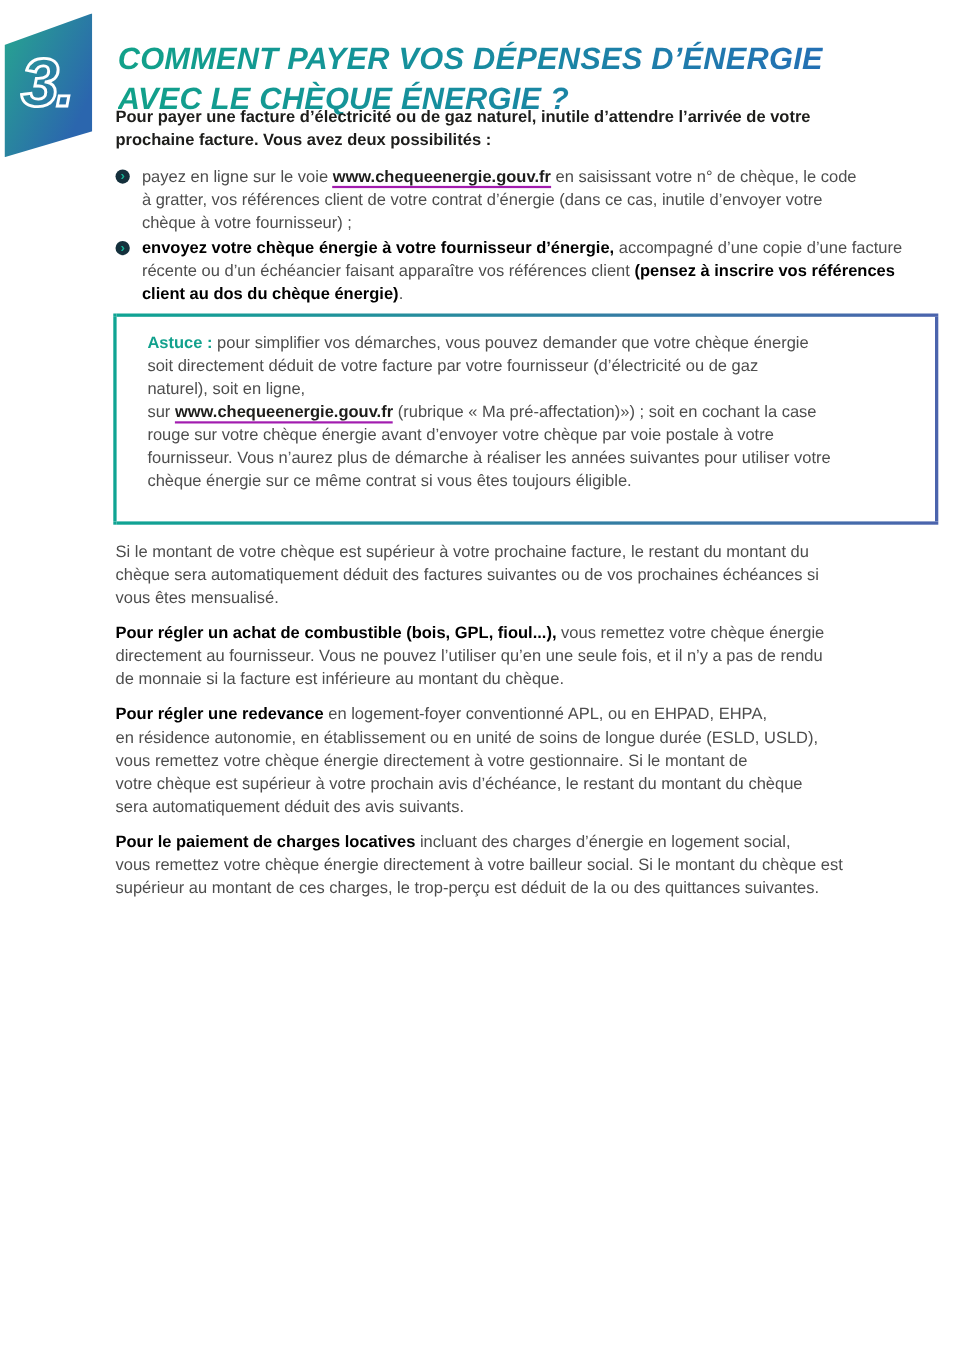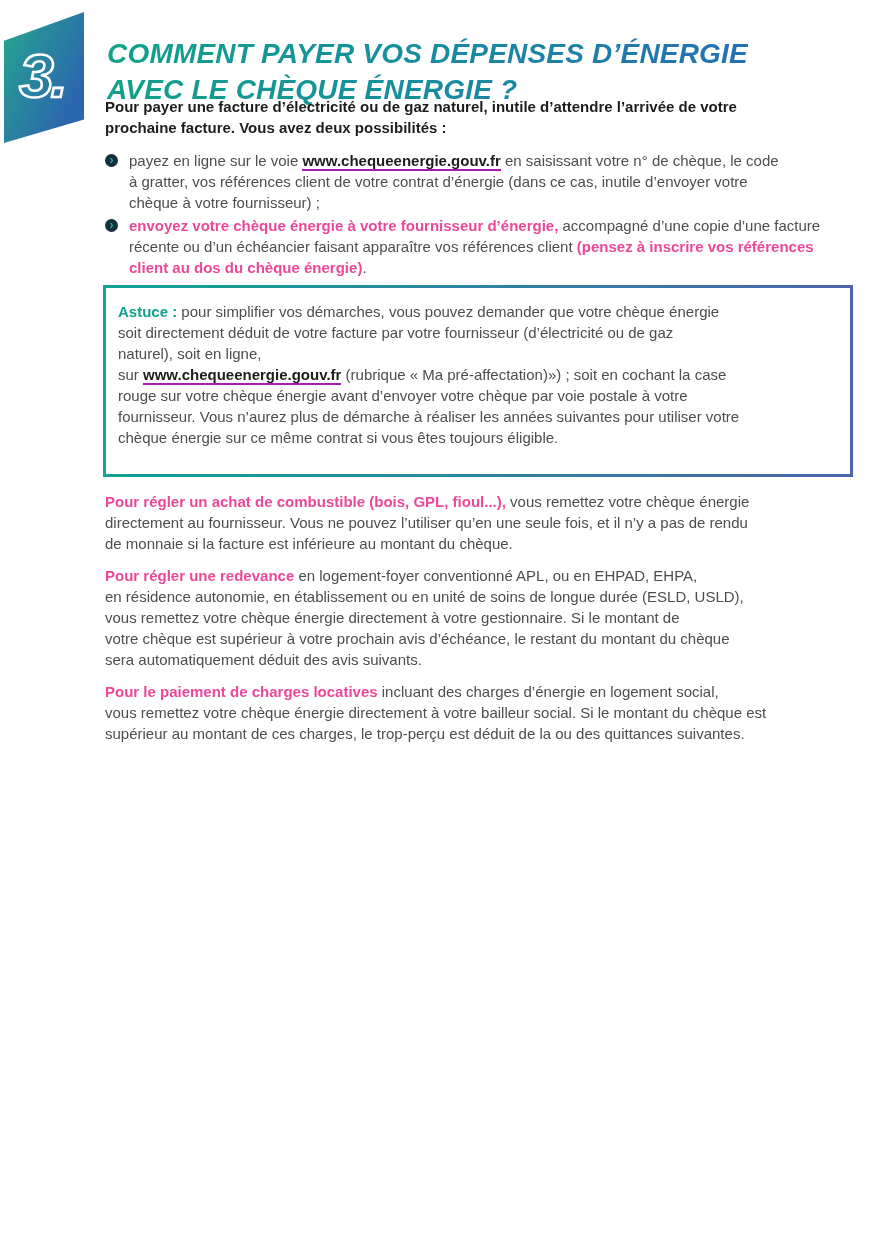--- a/index.html
+++ b/index.html
@@ -61,21 +61,21 @@
   .content {
     position: absolute;
     left: 105px;
     top: 96px;
     width: 748px;
     color: #4d4d4d;
     font-size: 15px;
     line-height: 21px;
   }
   .content p { margin: 0; white-space: pre-line; }
-  strong { color: #ec4899; font-weight: 700; }
+  strong { color: #000000; font-weight: 700; }
   .intro { font-weight: 700; color: #1d1d1b; }
 
   
   .bullets {
     list-style: none;
     margin: 12px 0 0 0;
     padding: 0;
   }
   .bullets li { display: flex; gap: 11px; margin-bottom: 2px; }
   .bullet-icon {
@@ -105,21 +105,21 @@
     border-bottom: 2px solid #a21caf;
     cursor: pointer;
   }
 
   
   .astuce {
     margin-top: 7px;
     margin-left: -2px;
     border: 3px solid;
     border-image: linear-gradient(to right, #0fa493, #4b64ad) 1;
-    padding: 13px 16px 26px 12px;
+    padding: 13px 16px 26px 28px;
   }
   .astuce-label { color: #12a18d; font-weight: 700; }
 
   .body-paragraphs { margin-top: 14px; }
   .body-paragraphs p { margin: 0 0 11px 0; }
   .closing { font-weight: 700; color: #1d1d1b; }
 </style>
 </head>
 <body>
 
@@ -154,20 +154,23 @@
     <p><span class="astuce-label">Astuce :</span><span> pour simplifier vos démarches, vous pouvez demander que votre chèque énergie
 soit directement déduit de votre facture par votre fournisseur (d’électricité ou de gaz
 naturel), soit en ligne,
 sur </span><a class="link">www.chequeenergie.gouv.fr</a><span> (rubrique « Ma pré-affectation)») ; soit en cochant la case
 rouge sur votre chèque énergie avant d’envoyer votre chèque par voie postale à votre
 fournisseur.  Vous n’aurez plus de démarche à réaliser les années suivantes pour utiliser votre
 chèque énergie sur ce même contrat si vous êtes toujours éligible.</span></p>
   </div>
 
   <div class="body-paragraphs">
+    <p><span>Si le montant de votre chèque est supérieur à votre prochaine facture, le restant du montant du
+chèque sera automatiquement déduit des factures suivantes ou de vos prochaines échéances si
+vous êtes mensualisé.</span></p>
     <p><strong>Pour régler un achat de combustible (bois, GPL, fioul...),</strong><span> vous remettez votre chèque énergie
 directement au fournisseur. Vous ne pouvez l’utiliser qu’en une seule fois, et il n’y a pas de rendu
 de monnaie si la facture est inférieure au montant du chèque.</span></p>
     <p><strong>Pour régler une redevance</strong><span> en logement-foyer conventionné APL, ou en EHPAD, EHPA,
 en résidence autonomie, en établissement ou en unité de soins de longue durée (ESLD, USLD),
 vous remettez votre chèque énergie directement à votre gestionnaire. Si le montant de
 votre chèque est supérieur à votre prochain avis d’échéance, le restant du montant du chèque
 sera automatiquement déduit des avis suivants.</span></p>
     <p><strong>Pour le paiement de charges locatives</strong><span> incluant des charges d’énergie en logement social,
 vous remettez votre chèque énergie directement à votre bailleur social. Si le montant du chèque est

